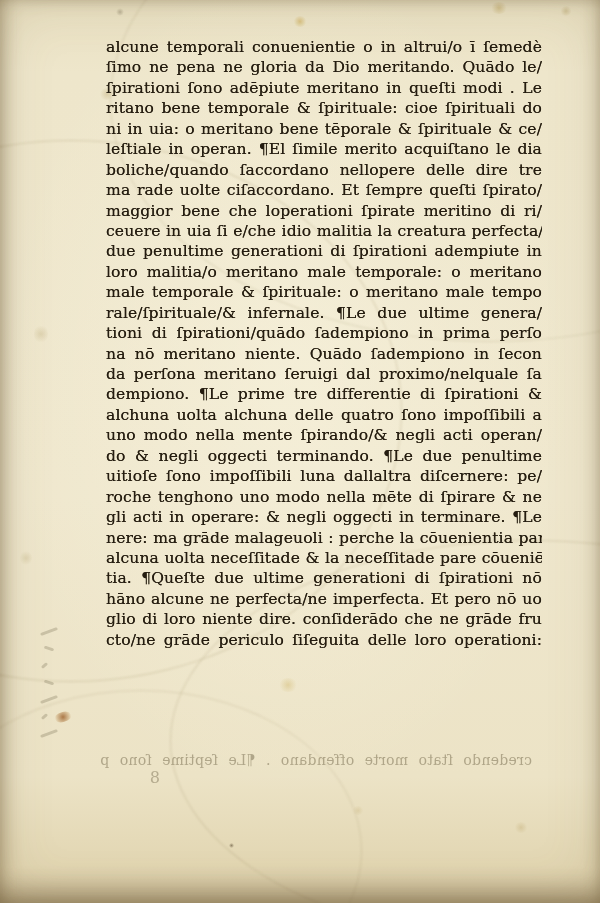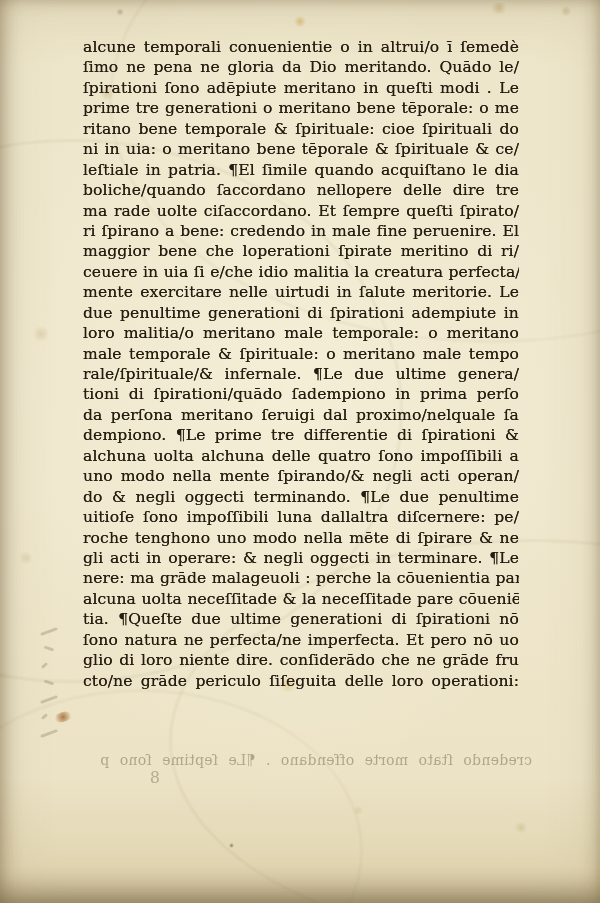--- a/index.html
+++ b/index.html
@@ -33,21 +33,21 @@
   .s10{left:34px;top:324px;width:14px;height:20px;background:radial-gradient(circle,rgba(175,155,100,0.28),rgba(175,155,100,0) 70%);}
   .s11{left:20px;top:550px;width:12px;height:16px;background:radial-gradient(circle,rgba(175,155,100,0.25),rgba(175,155,100,0) 70%);}
   .s12{left:352px;top:806px;width:12px;height:9px;background:radial-gradient(circle,rgba(185,160,95,0.25),rgba(185,160,95,0) 70%);}
   
   .marginalia{position:absolute;left:40px;top:616px;width:18px;filter:blur(0.6px);opacity:0.5;}
   .marginalia div{height:3px;margin:14px 0;background:rgba(110,100,72,0.55);border-radius:2px;transform:rotate(-20deg);}
   .marginalia div:nth-child(2n){width:10px;transform:rotate(18deg);margin-left:4px;}
   .marginalia div:nth-child(3n){width:7px;transform:rotate(-40deg);margin-left:1px;}
   
   .text-block{
-    position:absolute;left:83px;top:37px;width:436px;height:719px;
+    position:absolute;left:106px;top:37px;width:436px;height:719px;
     color:#241c10;overflow:hidden;
   }
   .text-line{
     height:20.45px;line-height:20.45px;font-size:15.6px;
     text-align:justify;text-align-last:justify;
     letter-spacing:0.1px;word-spacing:0.4px;
     text-shadow:0 0 0.6px rgba(40,30,12,0.85);
     white-space:nowrap;overflow:hidden;
   }
   
@@ -104,47 +104,45 @@
       <div></div>
       <div></div>
       <div></div>
       <div></div>
   </div>
 
   <div class="text-block">
       <div class="text-line">alcune temporali conuenientie o in altrui/o ī ſemedè</div>
       <div class="text-line">ſimo ne pena ne gloria da Dio meritando. Quādo le/</div>
       <div class="text-line">ſpirationi ſono adēpiute meritano in queſti modi . Le</div>
-      <div class="text-line">prime tre generationi o meritano bene tēporale: o me</div>
       <div class="text-line">ritano bene temporale &amp; ſpirituale: cioe ſpirituali do</div>
       <div class="text-line">ni in uia: o meritano bene tēporale &amp; ſpirituale &amp; ce/</div>
-      <div class="text-line">leſtiale in patria. ¶El ſimile quando acquiſtano le dia</div>
+      <div class="text-line">leſtiale in operan. ¶El ſimile merito acquiſtano le dia</div>
       <div class="text-line">boliche/quando ſaccordano nellopere delle dire tre</div>
       <div class="text-line">ma rade uolte ciſaccordano. Et ſempre queſti ſpirato/</div>
-      <div class="text-line">ri ſpirano a bene: credendo in male fine peruenire. El</div>
       <div class="text-line">maggior bene che loperationi ſpirate meritino di ri/</div>
       <div class="text-line">ceuere in uia ſi e/che idio malitia la creatura perfecta/</div>
-      <div class="text-line">mente exercitare nelle uirtudi in ſalute meritorie. Le</div>
       <div class="text-line">due penultime generationi di ſpirationi adempiute in</div>
       <div class="text-line">loro malitia/o meritano male temporale: o meritano</div>
       <div class="text-line">male temporale &amp; ſpirituale: o meritano male tempo</div>
       <div class="text-line">rale/ſpirituale/&amp; infernale. ¶Le due ultime genera/</div>
       <div class="text-line">tioni di ſpirationi/quādo ſadempiono in prima perſo</div>
+      <div class="text-line">na nō meritano niente. Quādo ſadempiono in ſecon</div>
       <div class="text-line">da perſona meritano ſeruigi dal proximo/nelquale ſa</div>
       <div class="text-line">dempiono. ¶Le prime tre differentie di ſpirationi &amp;</div>
       <div class="text-line">alchuna uolta alchuna delle quatro ſono impoſſibili a</div>
       <div class="text-line">uno modo nella mente ſpirando/&amp; negli acti operan/</div>
       <div class="text-line">do &amp; negli oggecti terminando. ¶Le due penultime</div>
       <div class="text-line">uitioſe ſono impoſſibili luna dallaltra diſcernere: pe/</div>
       <div class="text-line">roche tenghono uno modo nella mēte di ſpirare &amp; ne</div>
       <div class="text-line">gli acti in operare: &amp; negli oggecti in terminare. ¶Le</div>
       <div class="text-line">nere: ma grāde malageuoli : perche la cōuenientia pare</div>
       <div class="text-line">alcuna uolta neceſſitade &amp; la neceſſitade pare cōueniē</div>
       <div class="text-line">tia. ¶Queſte due ultime generationi di ſpirationi nō</div>
-      <div class="text-line">ſono natura ne perfecta/ne imperfecta. Et pero nō uo</div>
+      <div class="text-line">hāno alcune ne perfecta/ne imperfecta. Et pero nō uo</div>
       <div class="text-line">glio di loro niente dire. conſiderādo che ne grāde fru</div>
       <div class="text-line">cto/ne grāde periculo ſiſeguita delle loro operationi:</div>
     </div>
 
   <div class="showthrough-line">credendo ſtato morte offendano . ¶Le ſeptime ſono p</div>
 
   <div class="showthrough-mark">8</div>
 
   <div class="vignette"></div>
 </div>

